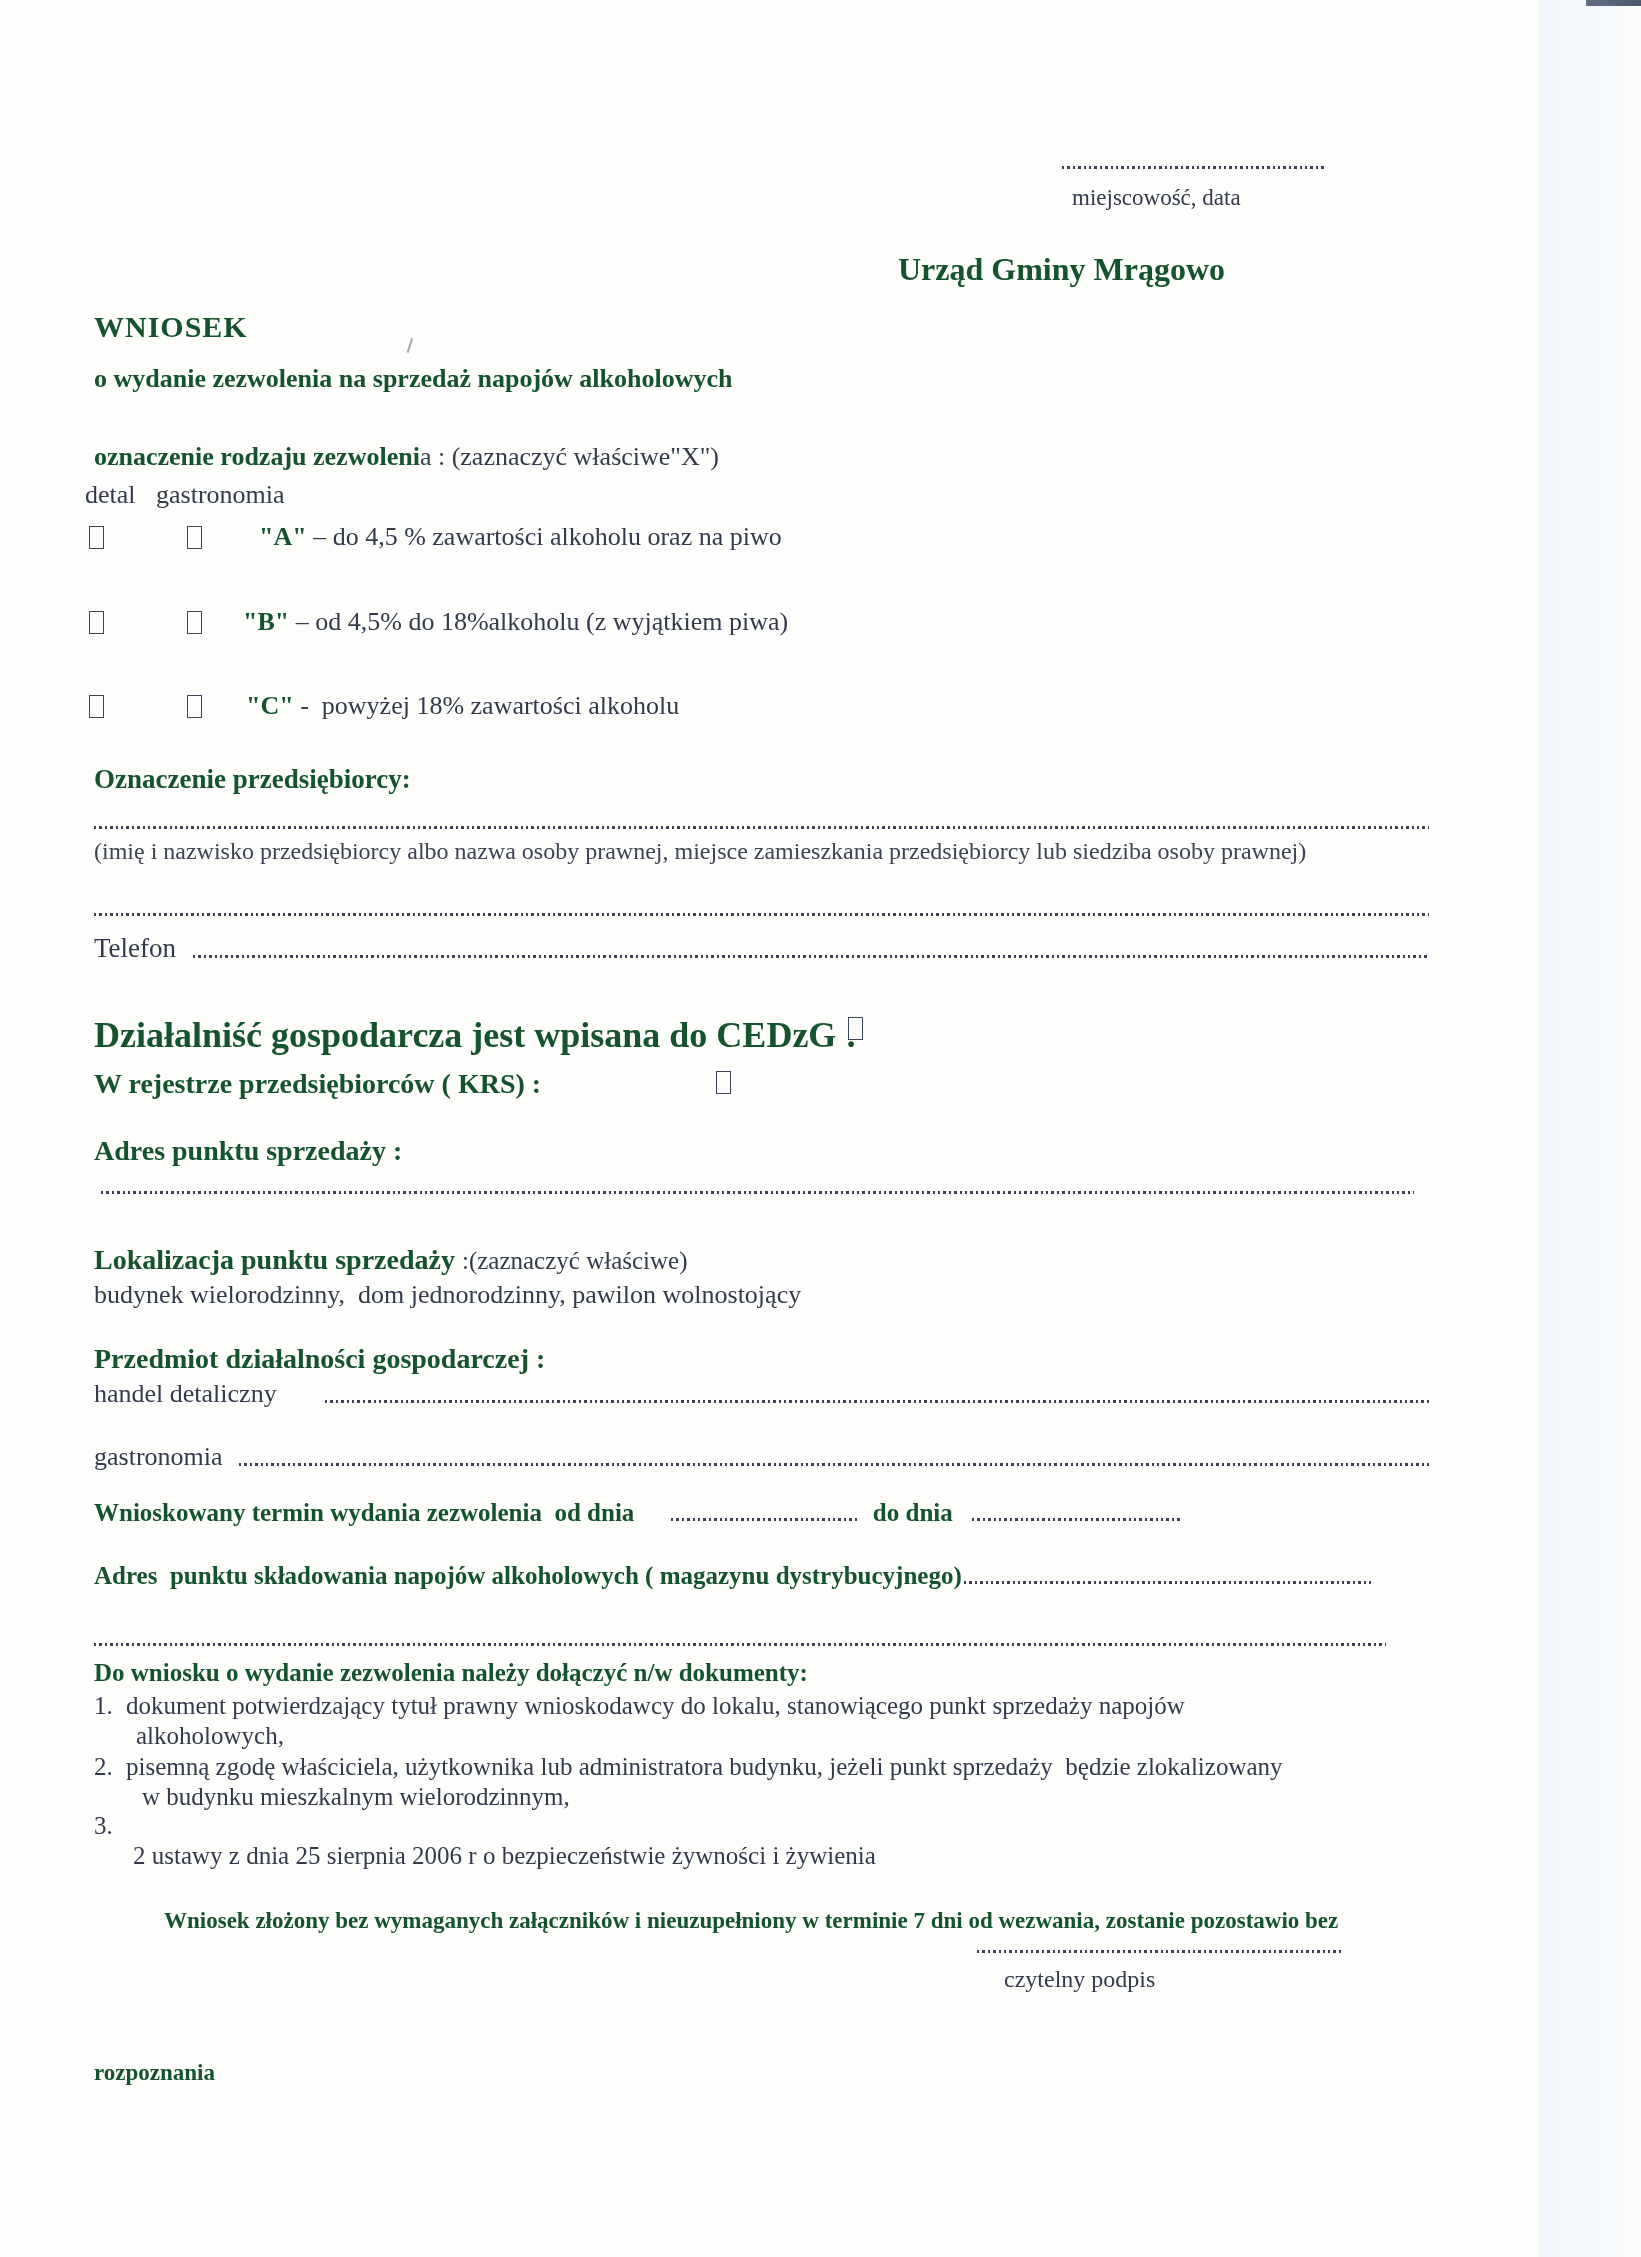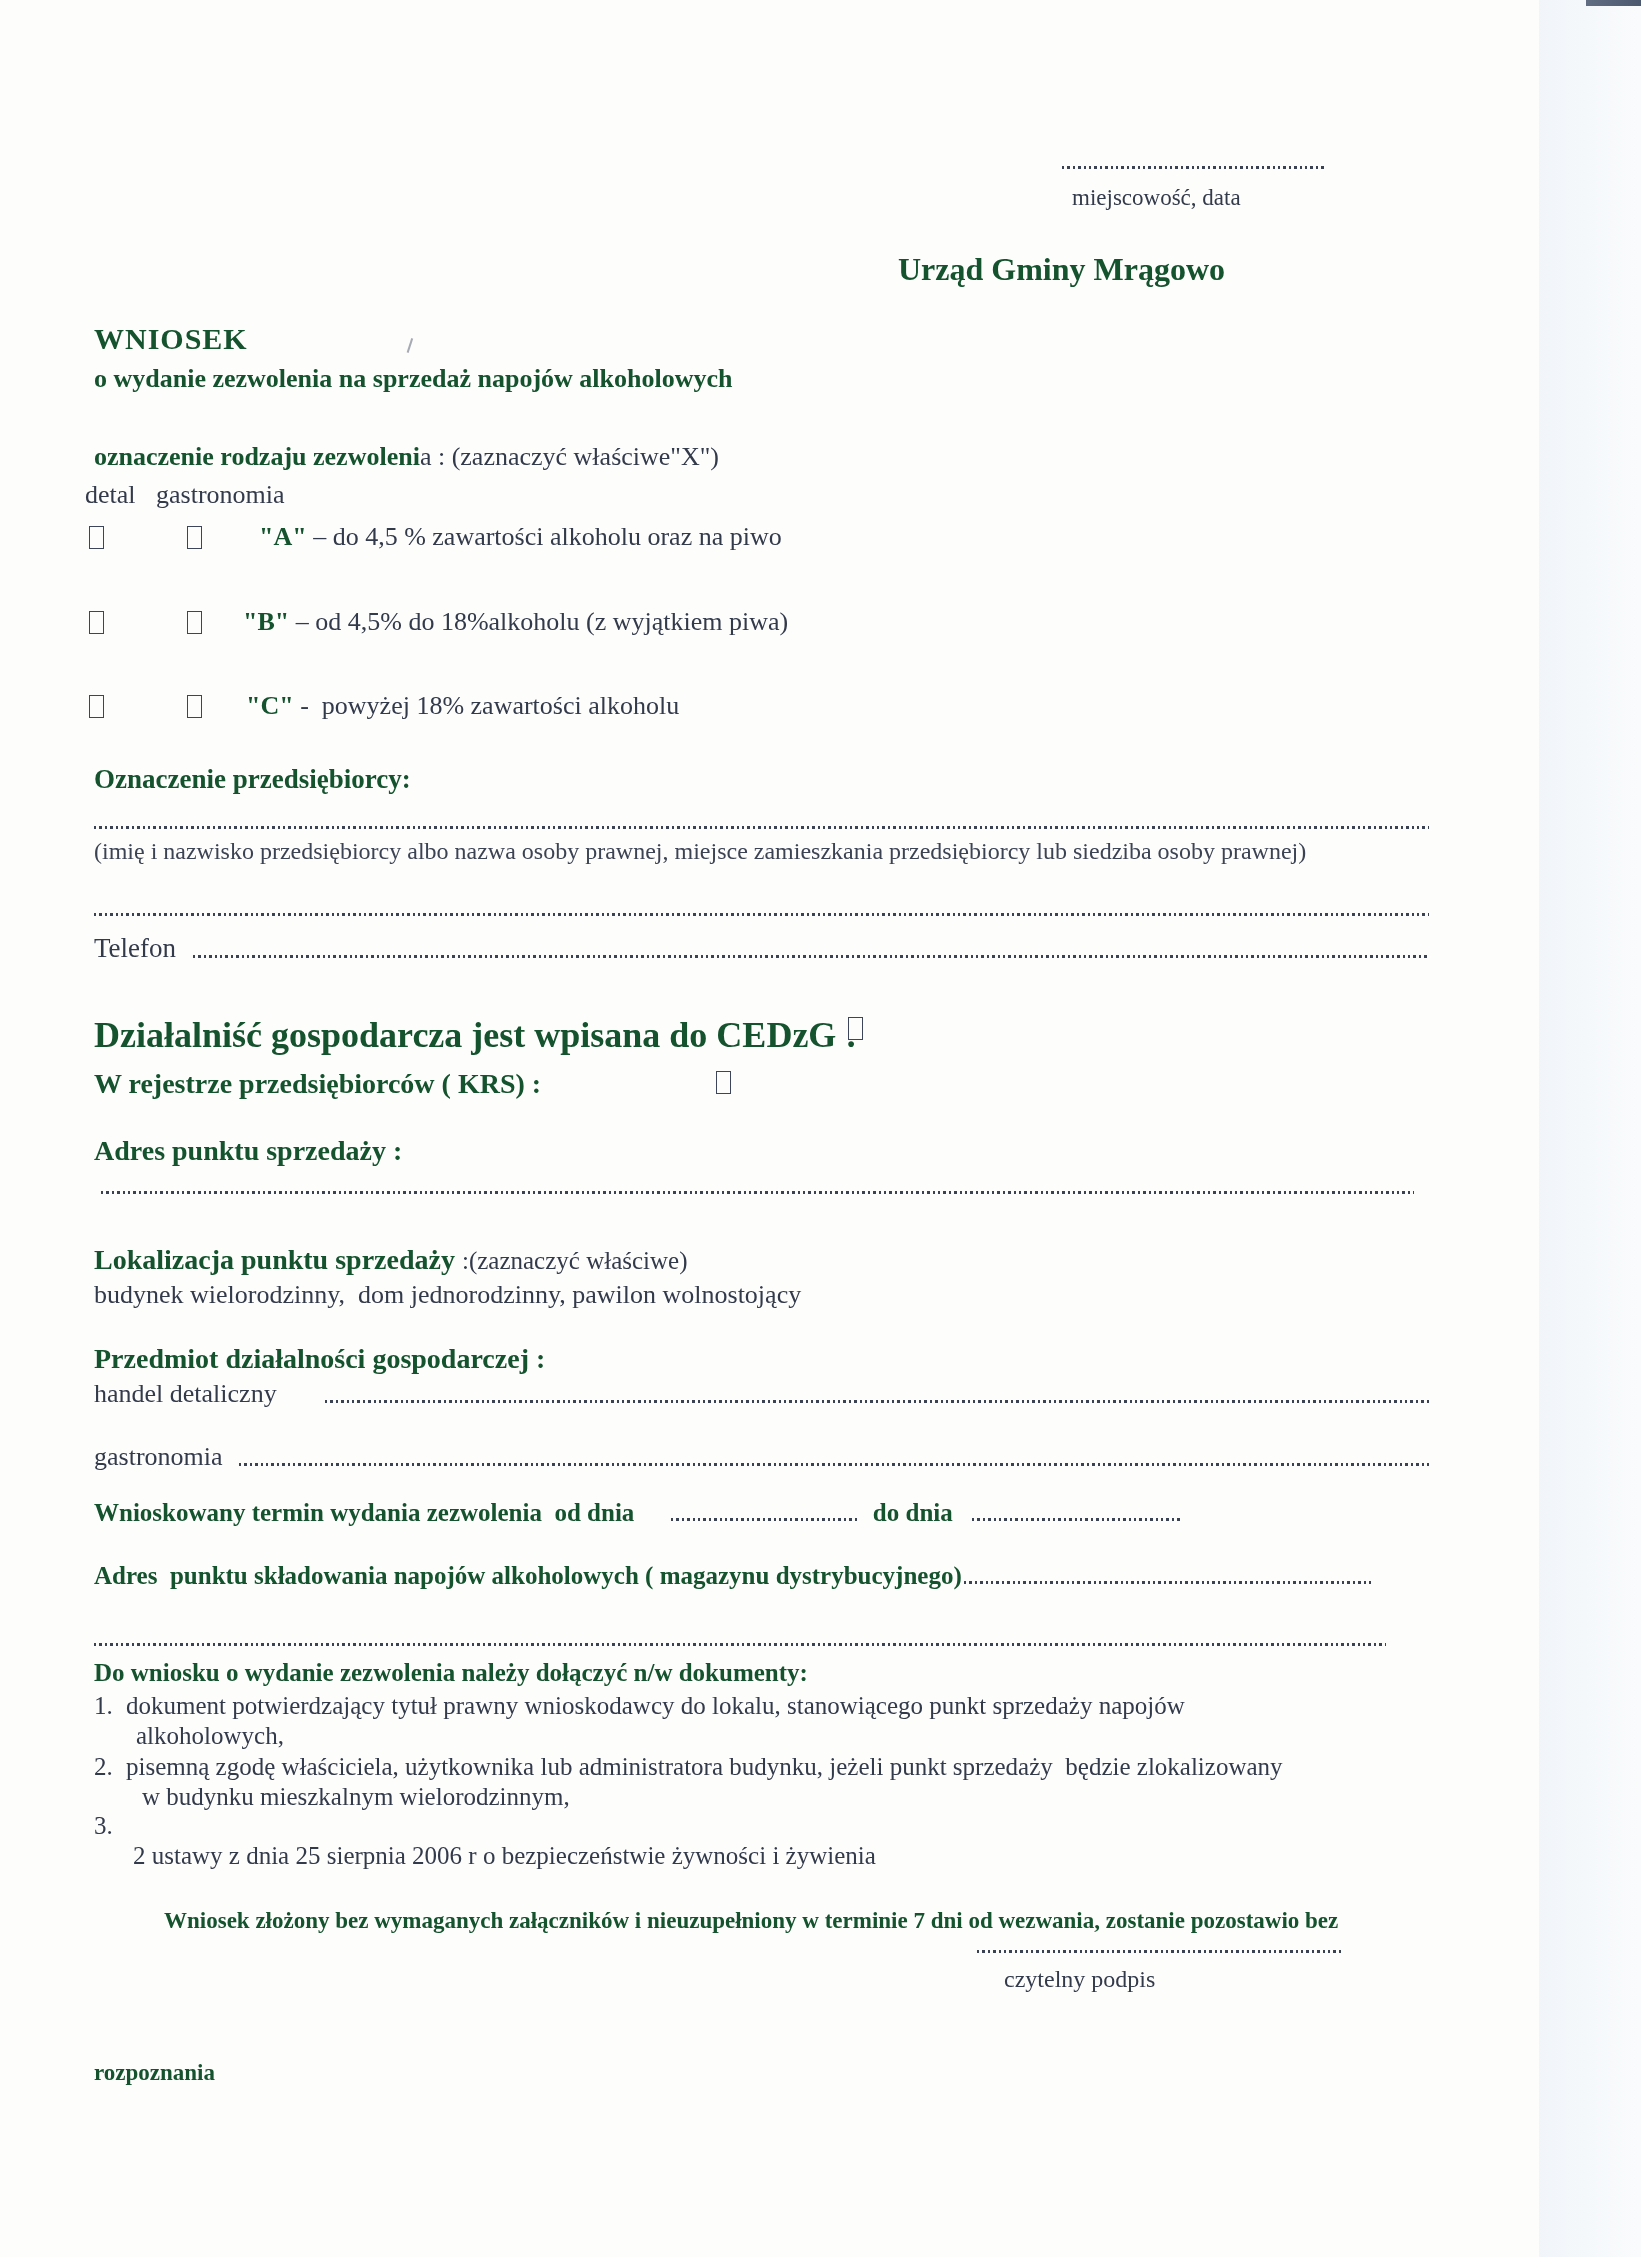--- a/index.html
+++ b/index.html
@@ -26,21 +26,21 @@
 
 <div id="page">
 
   <div id="corner"></div>
   <div id="rband"></div>
   <div id="mark"></div>
 
   <div class="dots" style="left:1062px;top:166px;width:263px;"></div>
   <div class="t center" style="left:1072px;top:185px;width:241px;font-size:23px;">miejscowość, data</div>
   <div class="t b" style="left:898px;top:251px;font-size:32px;">Urząd Gminy Mrągowo</div>
-  <div class="t b center" style="left:94px;top:322px;width:1274px;font-size:30px;letter-spacing:1px;">WNIOSEK</div>
+  <div class="t b center" style="left:94px;top:310px;width:1274px;font-size:30px;letter-spacing:1px;">WNIOSEK</div>
   <div class="t b center" style="left:94px;top:364px;width:1274px;font-size:26px;">o wydanie zezwolenia na sprzedaż napojów alkoholowych</div>
 
   <div class="t" style="left:94px;top:442px;font-size:26px;"><span class="b">oznaczenie rodzaju zezwoleni</span><span>a : (zaznaczyć właściwe"X")</span></div>
   <div class="t" style="left:85px;top:480px;font-size:26px;">detal</div>
   <div class="t" style="left:156px;top:480px;font-size:26px;">gastronomia</div>
 
   <span class="cb" style="left:89px;top:526px;"></span>
   <span class="cb" style="left:187px;top:526px;"></span>
   <div class="t" style="left:259px;top:522px;font-size:26px;"><span class="b">"A"</span><span> – do 4,5 % zawartości alkoholu oraz na piwo</span></div>
 

